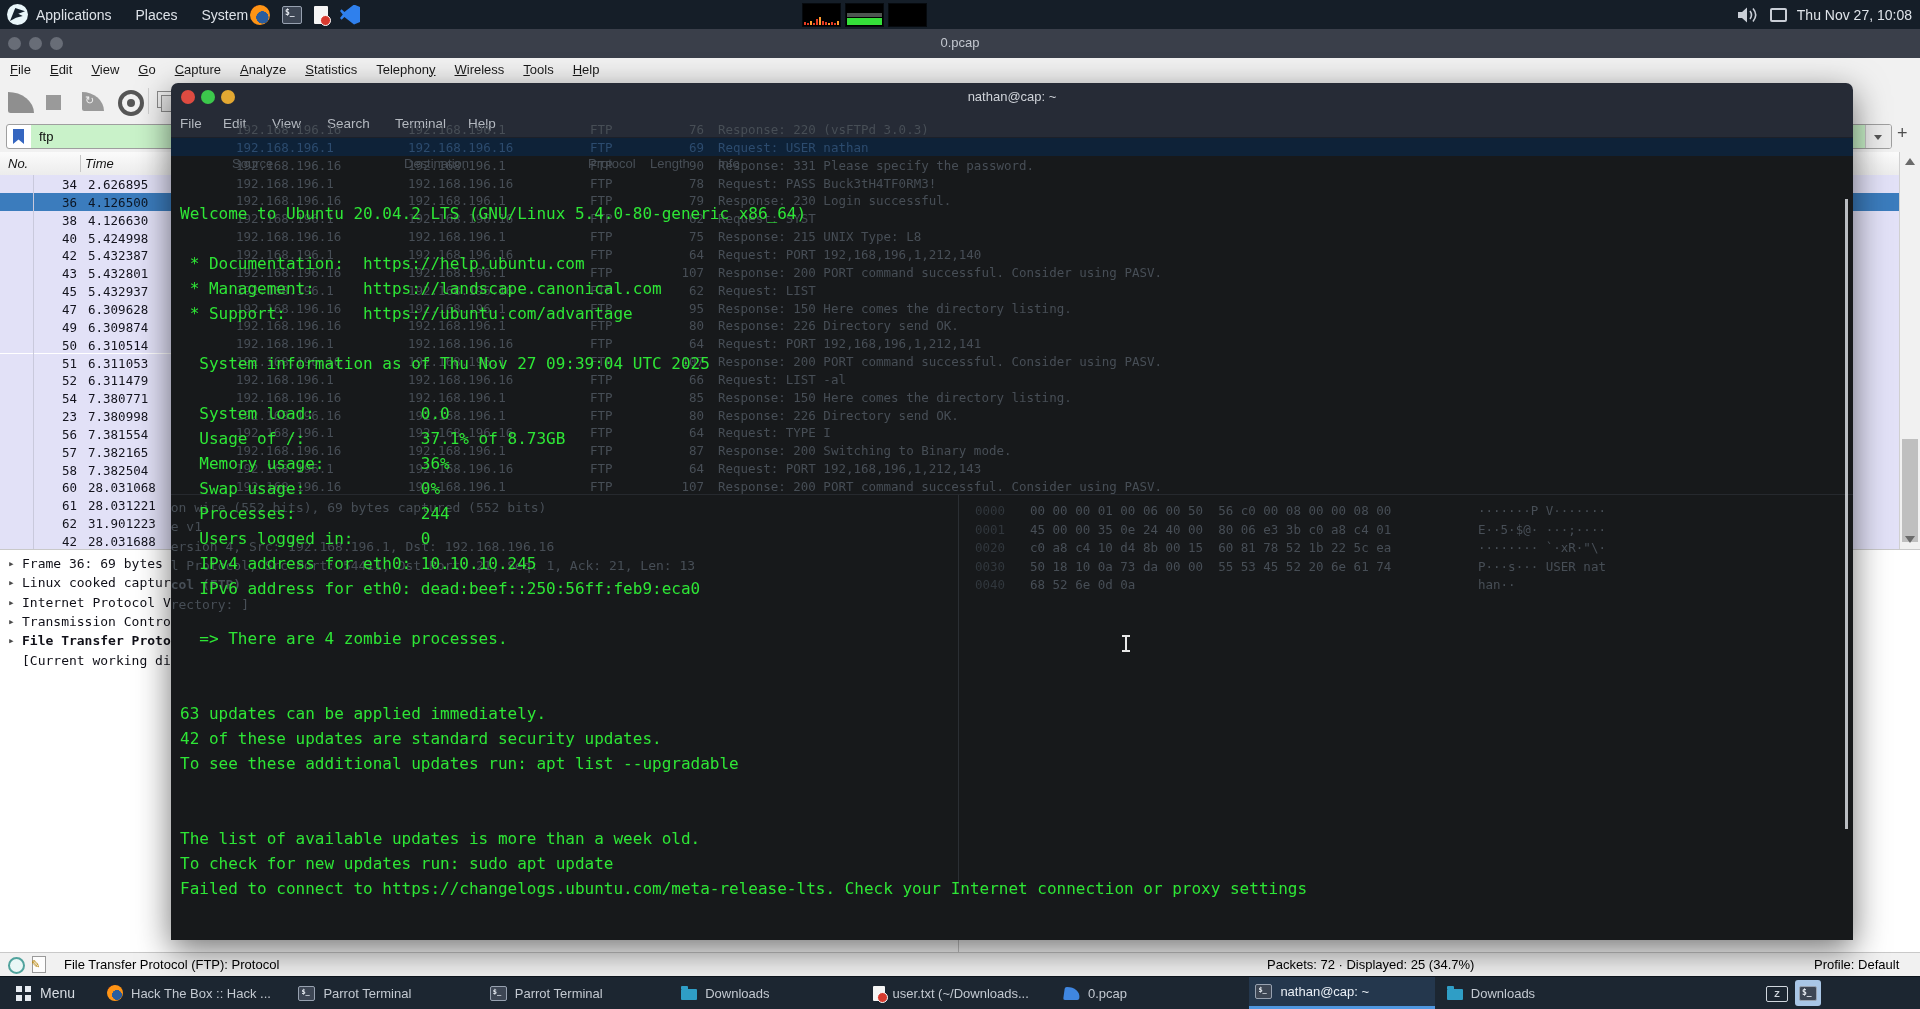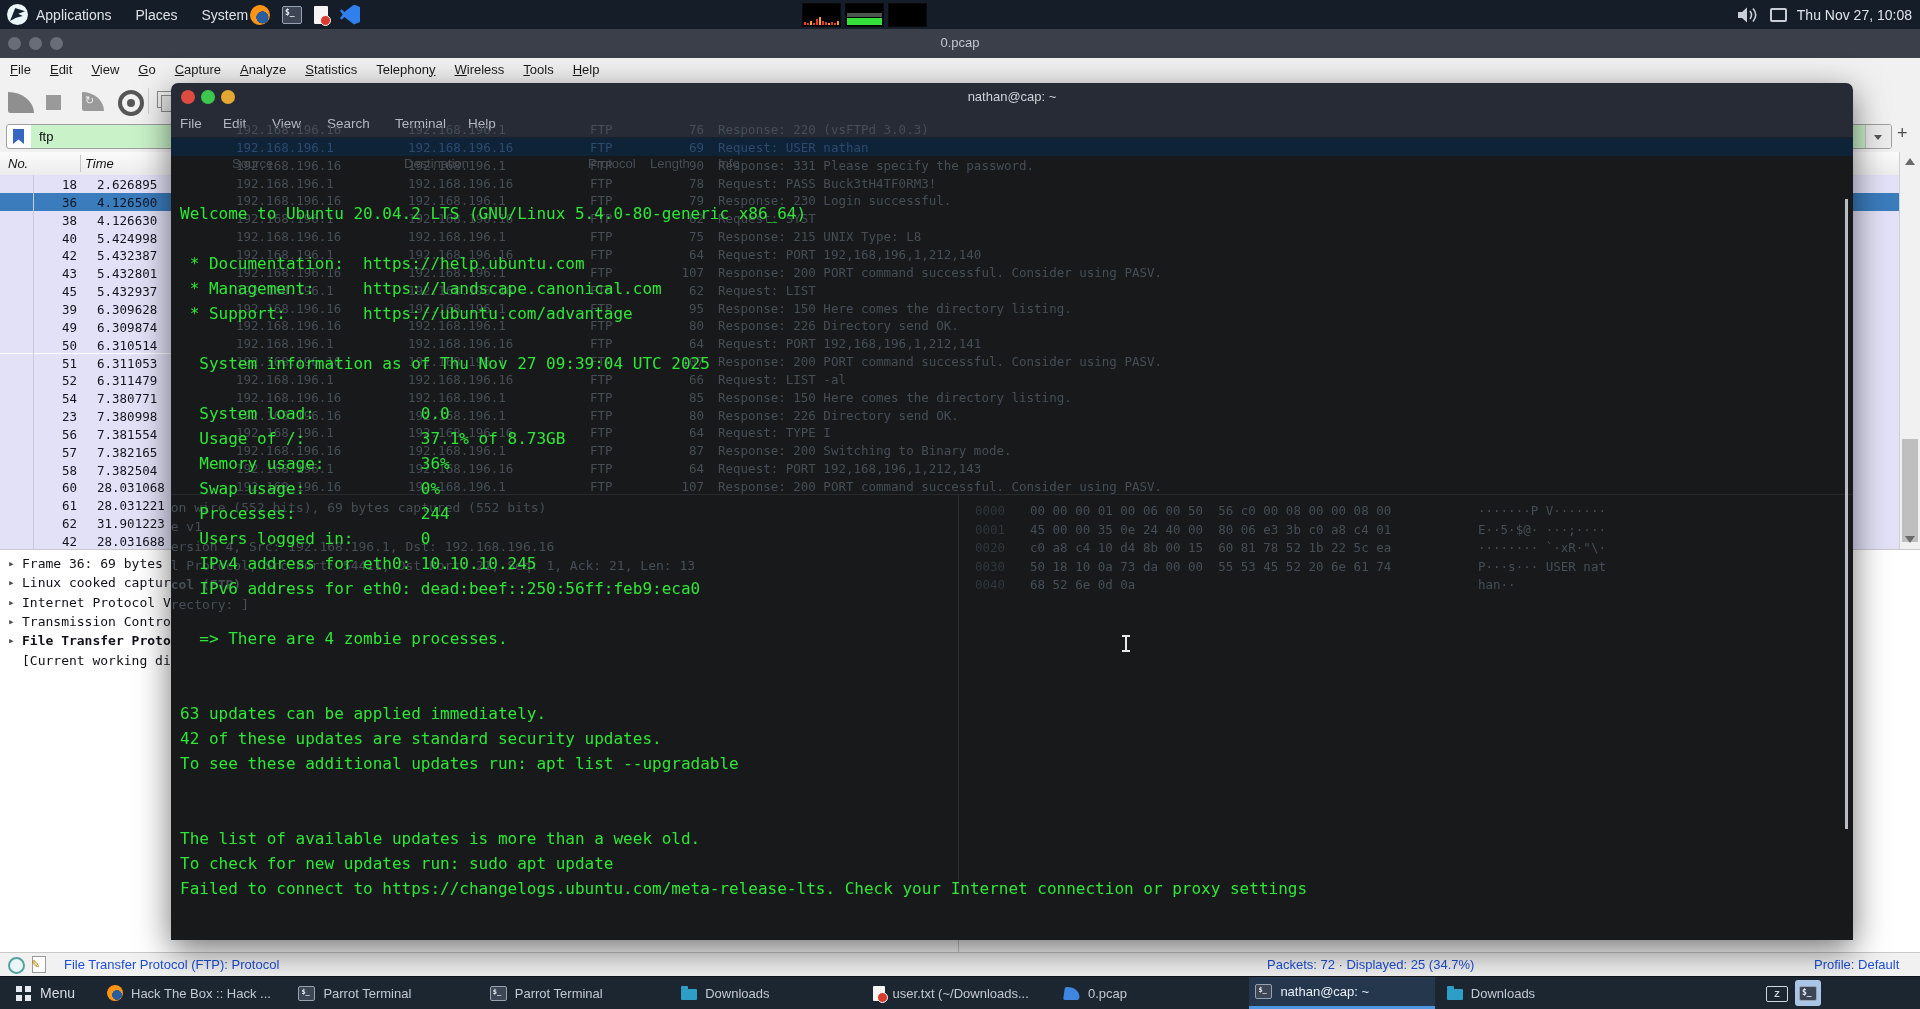--- a/index.html
+++ b/index.html
@@ -57,21 +57,21 @@
   #filter-plus{position:absolute;left:1897px;top:3px;font-size:18px;color:#4e4e4e;}
   
   #ws-header{position:absolute;left:0;top:123px;width:100%;height:23px;background:linear-gradient(#fbfbfb,#ececec);border-bottom:1px solid #c0c0c0;}
   #ws-header .col{position:absolute;top:4px;font-size:13px;color:#141414;font-style:italic;}
   .hdr-div{position:absolute;top:3px;width:1px;height:17px;background:#c6c6c6;}
   #ws-list{position:absolute;left:0;top:0;width:100%;height:946px;}
   .prow{position:absolute;left:0;width:1920px;height:17.85px;font-family:"DejaVu Sans Mono",monospace;font-size:12.5px;}
   .prow span{position:absolute;top:2px;color:#14141e;white-space:pre;}
   .prow.sel span{color:#0c1624;}
   .cell-no{left:24px;width:53px;text-align:right;}
-  .cell-time{left:97px;}
+  .cell-time{left:88px;}
   .cell-src{left:236px;}
   .cell-dst{left:408px;}
   .cell-proto{left:590px;}
   .cell-len{left:648px;width:56px;text-align:right;}
   .cell-info{left:718px;}
   .gutter-line{position:absolute;left:33px;top:146px;width:1px;height:374px;background:#c9c9dc;}
   
   #sliver-col{position:absolute;left:1853px;top:146px;width:46px;height:374px;background:#e2e1f7;}
   #sliver-sel{position:absolute;left:1853px;top:163.85px;width:46px;height:17.85px;background:#3b7cbd;}
   #sliver-hdr{position:absolute;left:1853px;top:123px;width:46px;height:23px;background:linear-gradient(#fbfbfb,#ececec);border-bottom:1px solid #c0c0c0;}
@@ -84,21 +84,21 @@
   #ws-hex-pane{position:absolute;left:958px;top:520px;width:962px;height:403px;background:#fff;border-top:1px solid #c9c9c9;border-left:1px solid #c9c9c9;}
   .tline{position:absolute;left:0;width:1000px;height:19.3px;font-family:"DejaVu Sans Mono",monospace;font-size:13px;color:#101018;white-space:pre;}
   .tline .arr{position:absolute;left:8px;top:2px;color:#4a4a4a;font-size:11px;}
   .tline .txt{position:absolute;left:22px;top:1px;}
   .tline.b .txt{font-weight:bold;}
   
   #ws-status{position:absolute;left:0;top:923px;width:100%;height:23px;background:#f1f1f1;border-top:1px solid #c9c9c9;}
   .props-icon{position:absolute;left:8px;top:4px;width:13px;height:13px;border:2px solid #51a39d;border-radius:50%;background:#eaf7f6;}
   .note-icon{position:absolute;left:32px;top:3px;width:12px;height:15px;background:#fdfdfd;border:1px solid #9a9a9a;}
   .note-icon::after{content:"✎";position:absolute;left:-2px;top:1px;font-size:11px;color:#b8860b;}
-  #ws-status .st{position:absolute;top:4px;font-size:13px;color:#1d4ed8;}
+  #ws-status .st{position:absolute;top:4px;font-size:13px;color:#000000;}
   
   #term{position:absolute;left:171px;top:83px;width:1682px;height:857px;border-radius:7px 7px 0 0;overflow:hidden;
     box-shadow:0 10px 34px rgba(0,0,0,.55);}
   #t-titlebar{position:absolute;left:0;top:0;width:100%;height:28px;background:#262b36;}
   .tl{position:absolute;top:7px;width:14px;height:14px;border-radius:50%;}
   #t-title{position:absolute;left:0;top:6px;width:100%;text-align:center;color:#cfd3d9;font-size:13px;}
   #t-menubar{position:absolute;left:0;top:28px;width:100%;height:26px;background:#262b36;border-bottom:1px solid #1c2029;}
   #t-menubar span{position:absolute;top:5px;color:#b4b9c0;font-size:13.5px;}
   #t-content{position:absolute;left:0;top:55px;width:100%;height:802px;background:#17191b;}
   
@@ -239,21 +239,21 @@
         <span class="col" style="left: 718px;">Info</span>
         <div class="hdr-div" style="left: 80px;"></div>
         <div class="hdr-div" style="left: 228px;"></div>
         <div class="hdr-div" style="left: 400px;"></div>
         <div class="hdr-div" style="left: 582px;"></div>
         <div class="hdr-div" style="left: 646px;"></div>
         <div class="hdr-div" style="left: 712px;"></div>
       </div>
     <div id="ws-list">
         <div class="prow" style="top: 146px; background: rgb(226, 225, 247);">
-          <span class="cell-no">18</span>
+          <span class="cell-no">34</span>
           <span class="cell-time">2.626895</span>
           <span class="cell-src">192.168.196.16</span>
           <span class="cell-dst">192.168.196.1</span>
           <span class="cell-proto">FTP</span>
           <span class="cell-len">76</span>
           <span class="cell-info">Response: 220 (vsFTPd 3.0.3)</span>
         </div>
         <div class="prow sel" style="top: 163.85px; background: rgb(59, 124, 189);">
           <span class="cell-no">36</span>
           <span class="cell-time">4.126500</span>
@@ -302,21 +302,21 @@
         <div class="prow" style="top: 253.1px; background: rgb(226, 225, 247);">
           <span class="cell-no">45</span>
           <span class="cell-time">5.432937</span>
           <span class="cell-src">192.168.196.16</span>
           <span class="cell-dst">192.168.196.1</span>
           <span class="cell-proto">FTP</span>
           <span class="cell-len">75</span>
           <span class="cell-info">Response: 215 UNIX Type: L8</span>
         </div>
         <div class="prow" style="top: 270.95px; background: rgb(226, 225, 247);">
-          <span class="cell-no">39</span>
+          <span class="cell-no">47</span>
           <span class="cell-time">6.309628</span>
           <span class="cell-src">192.168.196.1</span>
           <span class="cell-dst">192.168.196.16</span>
           <span class="cell-proto">FTP</span>
           <span class="cell-len">64</span>
           <span class="cell-info">Request: PORT 192,168,196,1,212,140</span>
         </div>
         <div class="prow" style="top: 288.8px; background: rgb(226, 225, 247);">
           <span class="cell-no">49</span>
           <span class="cell-time">6.309874</span>

